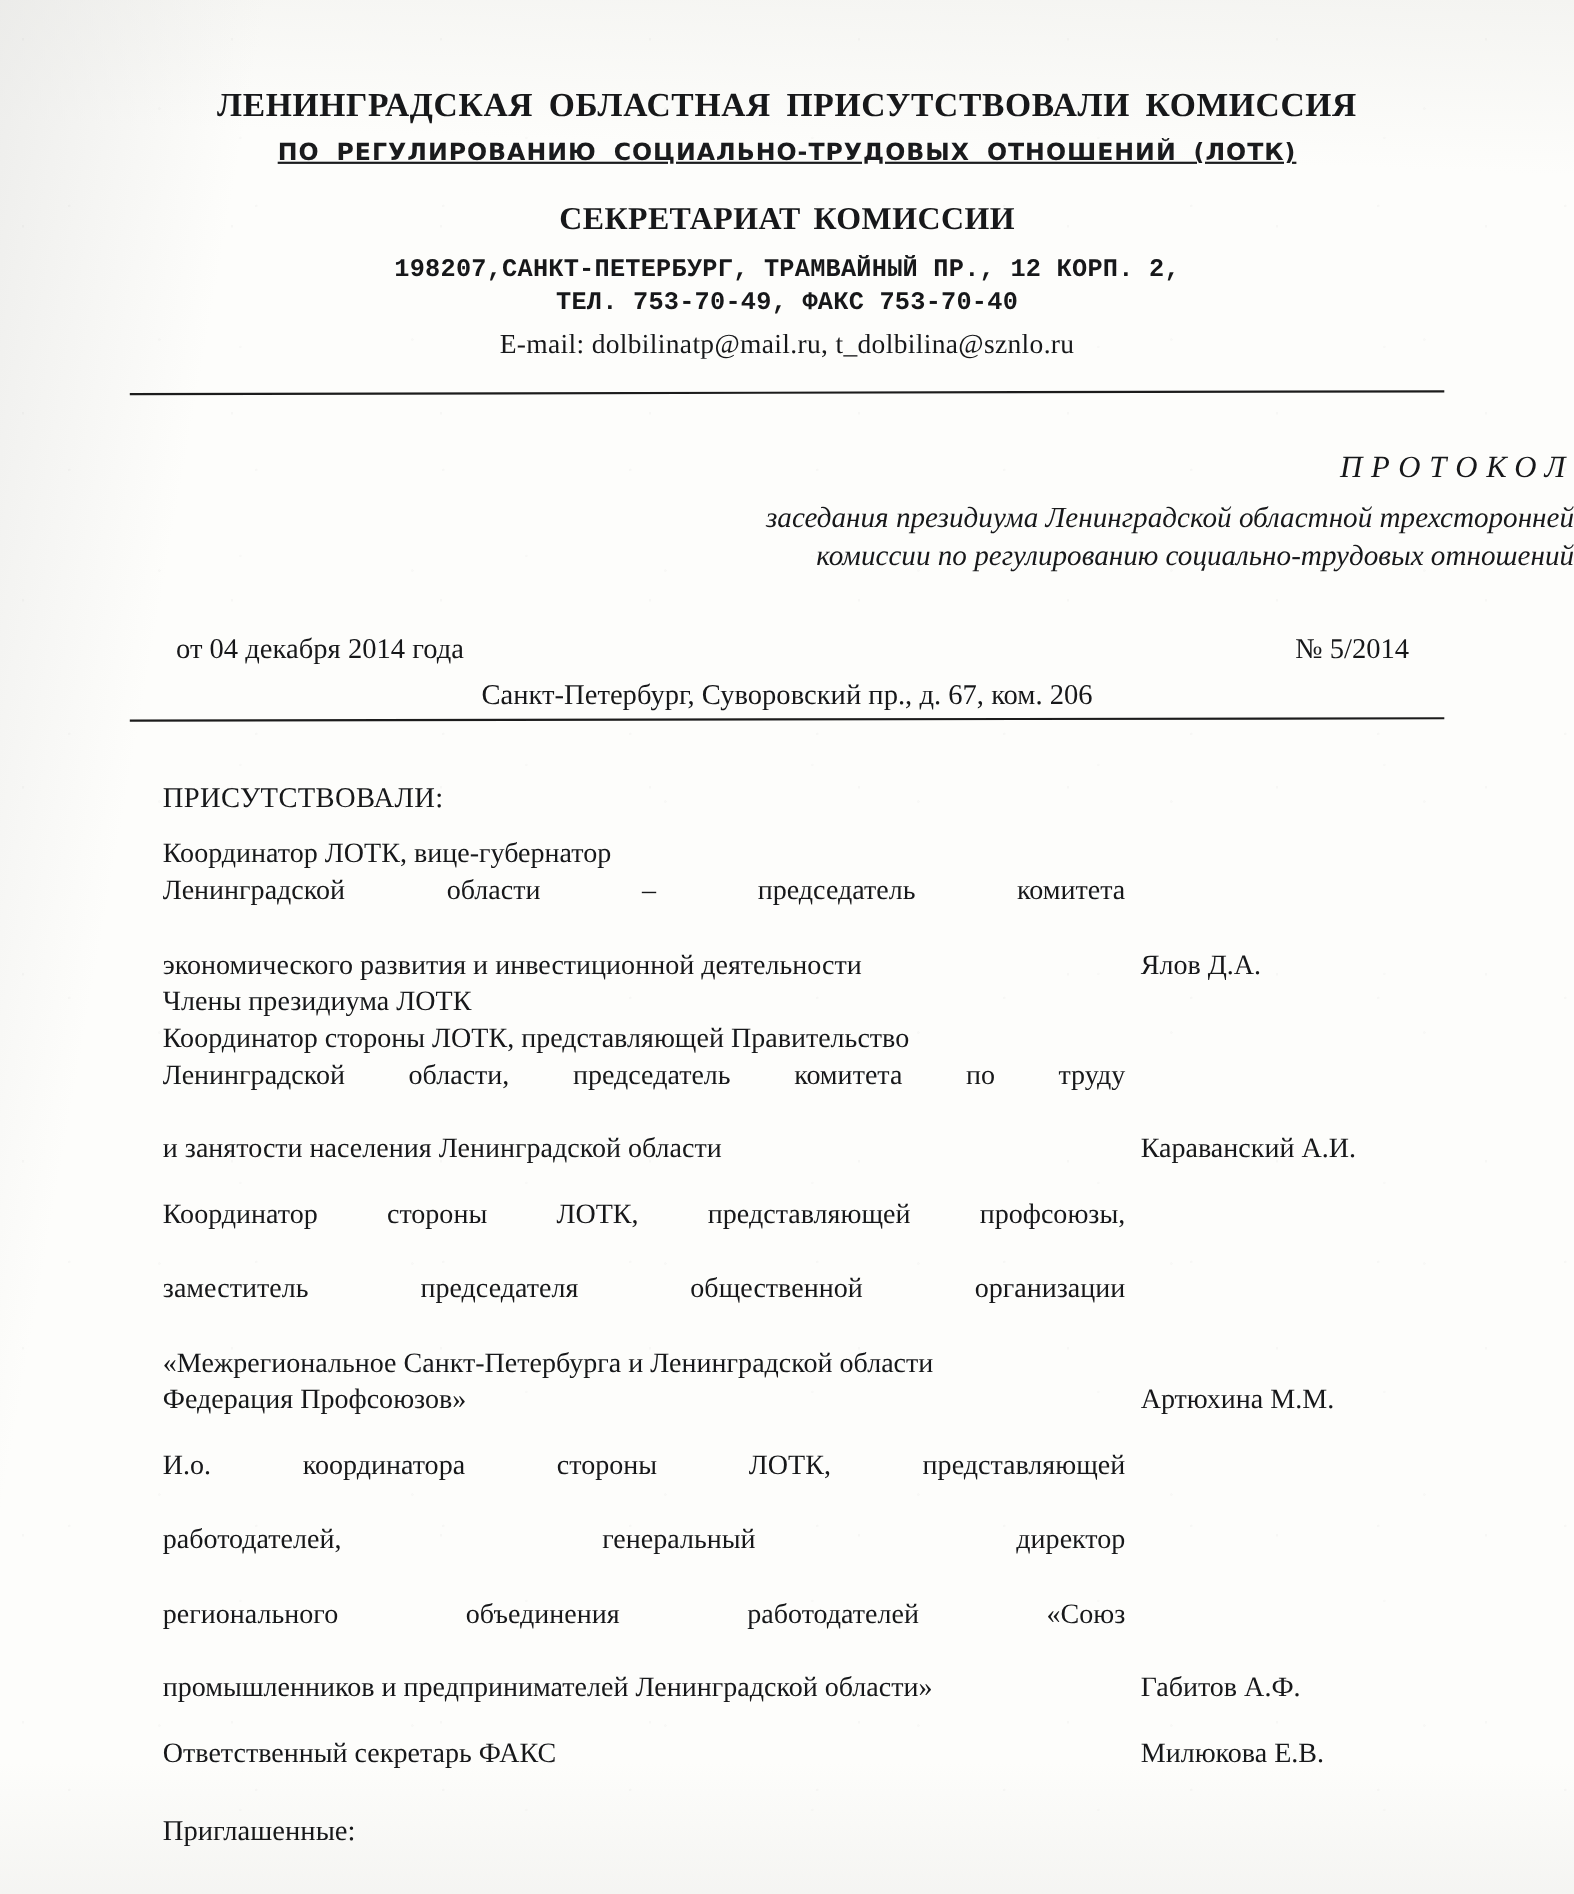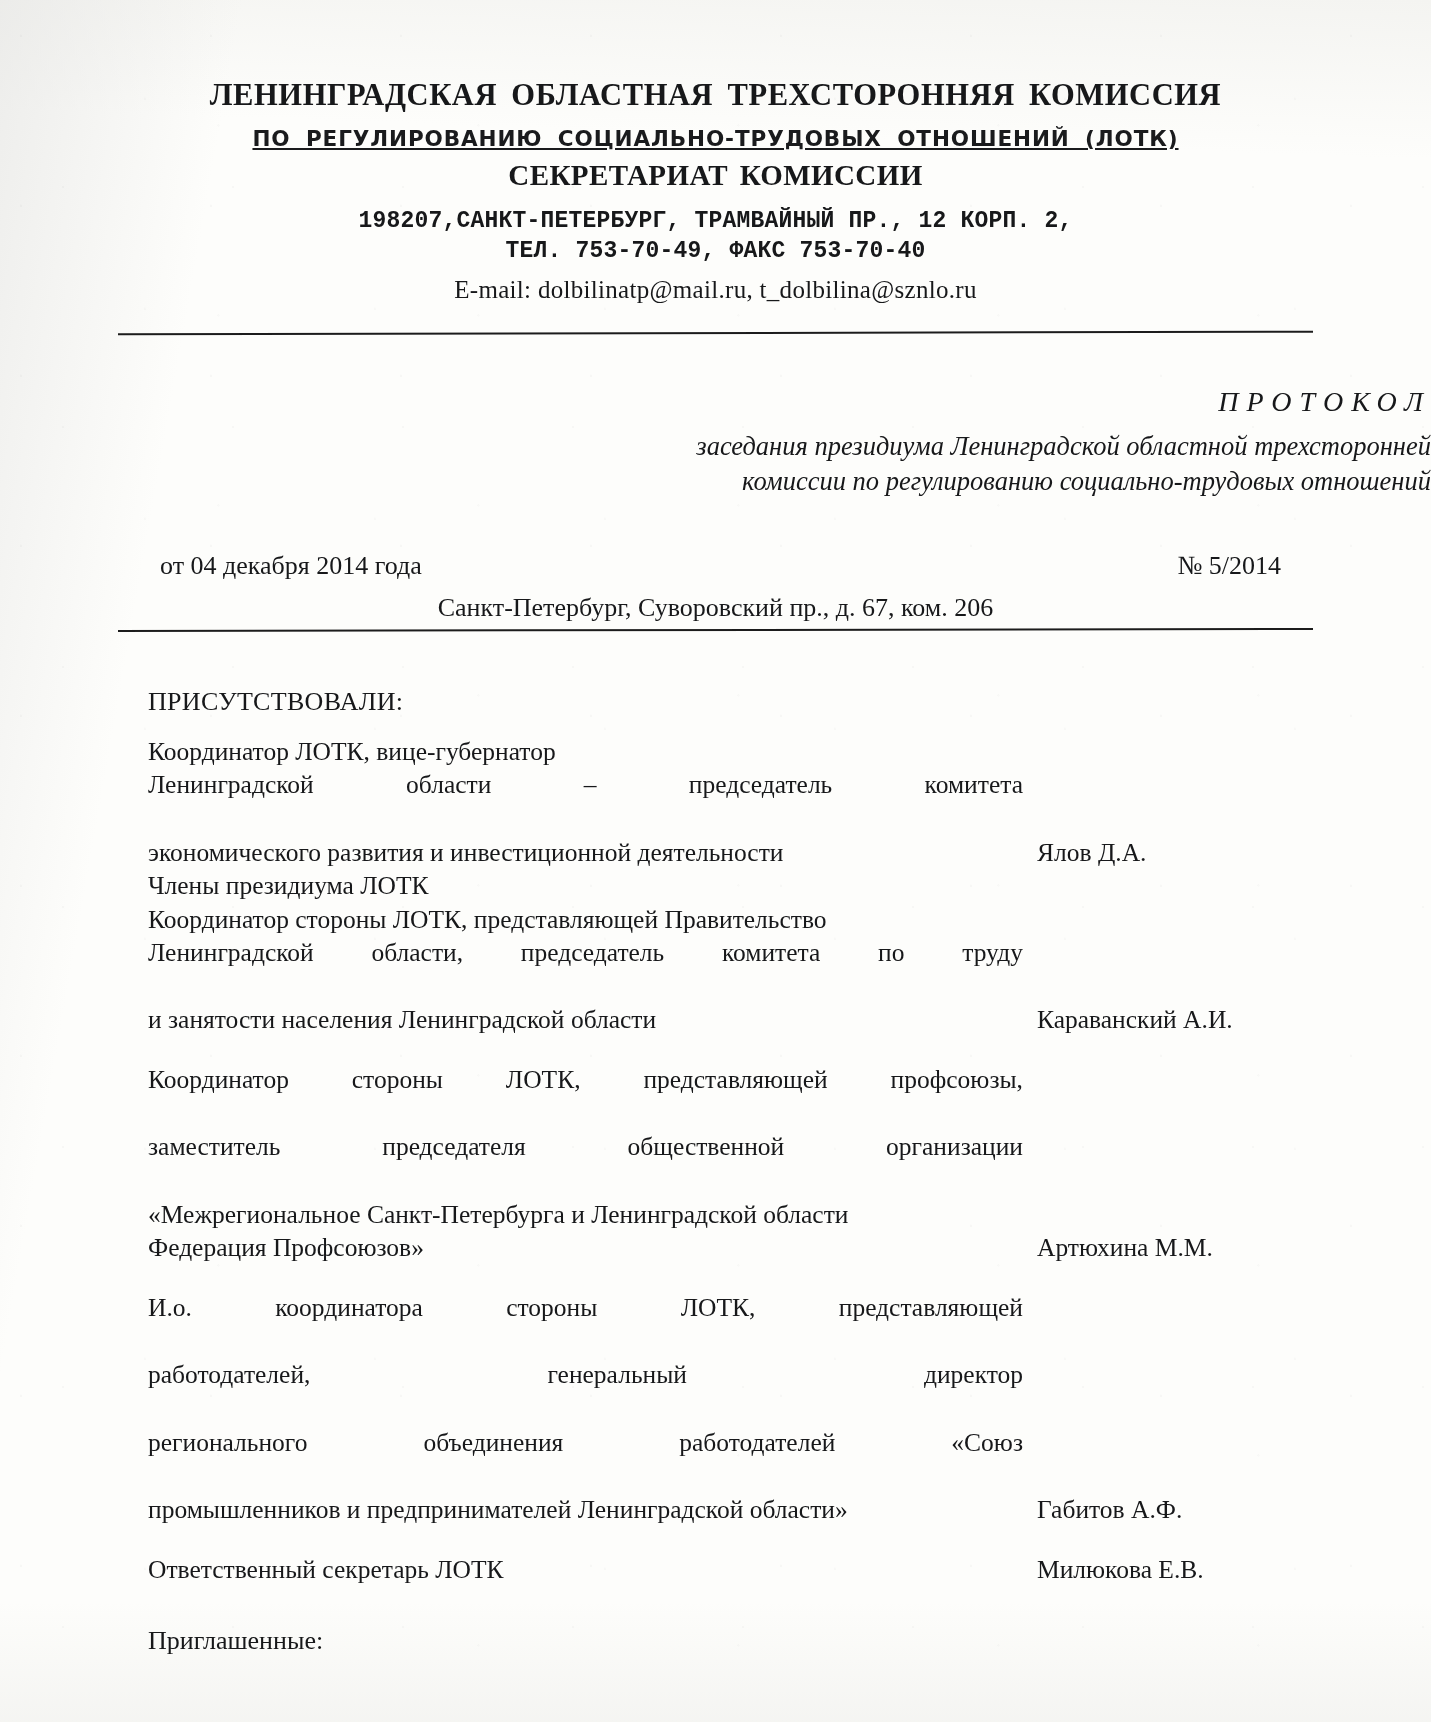--- a/index.html
+++ b/index.html
@@ -69,21 +69,21 @@
     margin-top: 13px;
     color: #1a1b1d;
     transform: scaleX(1.0);
     text-decoration: underline;
   }
   .lh-line3 {
     font-weight: bold;
     font-size: 29px;
     letter-spacing: 0.4px;
     word-spacing: 4px;
-    margin-top: 8px;
+    margin-top: 32px;
     color: #17181a;
   }
   .lh-addr {
     font-weight: bold;
     font-size: 23px;
     letter-spacing: 0.2px;
     margin-top: 14px;
     line-height: 1.32;
     color: #17181a;
     font-family: Liberation Mono, monospace;
@@ -196,21 +196,21 @@
     width: 100%;
   }
 </style>
 </head>
 <body>
 
 <div class="page">
   <div class="content">
 
     <div class="letterhead">
-      <div class="lh-line1">ЛЕНИНГРАДСКАЯ ОБЛАСТНАЯ ТРЕХСТОРОННЯЯ КОМИССИЯ</div>
+      <div class="lh-line1">ЛЕНИНГРАДСКАЯ ОБЛАСТНАЯ ПРИСУТСТВОВАЛИ КОМИССИЯ</div>
       <div class="lh-line2">ПО РЕГУЛИРОВАНИЮ СОЦИАЛЬНО-ТРУДОВЫХ  ОТНОШЕНИЙ (ЛОТК)</div>
       <div class="lh-line3">СЕКРЕТАРИАТ КОМИССИИ</div>
       <div class="lh-addr">
         <div>198207,САНКТ-ПЕТЕРБУРГ, ТРАМВАЙНЫЙ ПР., 12 КОРП. 2,</div>
         <div>ТЕЛ.  753-70-49, ФАКС 753-70-40</div>
       </div>
       <div class="lh-email">E-mail: dolbilinatp@mail.ru, t_dolbilina@sznlo.ru</div>
     </div>
 
     <div class="rule"></div>
@@ -278,21 +278,21 @@
           <div class="justify-words">регионального объединения работодателей «Союз</div>
           <div>промышленников и предпринимателей Ленинградской области»</div>
         </div>
         <div class="who">Габитов А.Ф.</div>
       </div>
 
       <div class="gap-md"></div>
 
       <div class="entry">
         <div class="desc">
-          <div>Ответственный секретарь ЛОТК</div>
+          <div>Ответственный секретарь ФАКС</div>
         </div>
         <div class="who">Милюкова Е.В.</div>
       </div>
 
       <div class="guests">
         <div class="guests-title">Приглашенные:</div>
 
       </div>
 
     </div>

